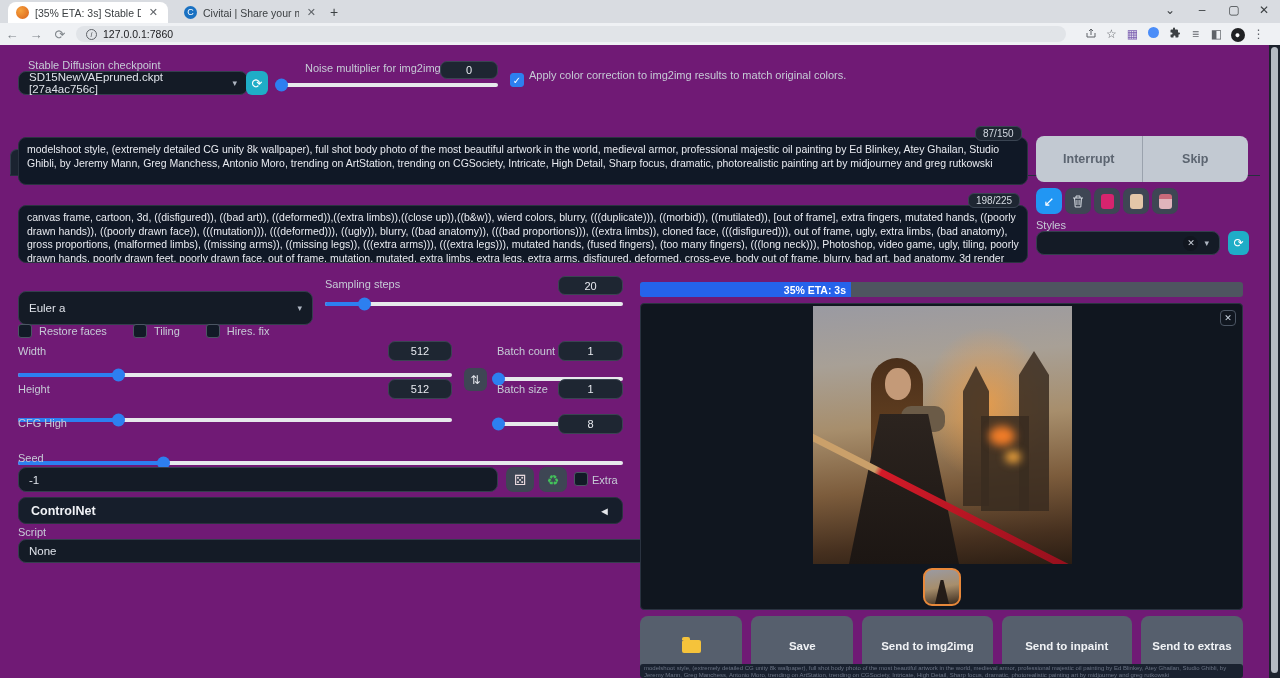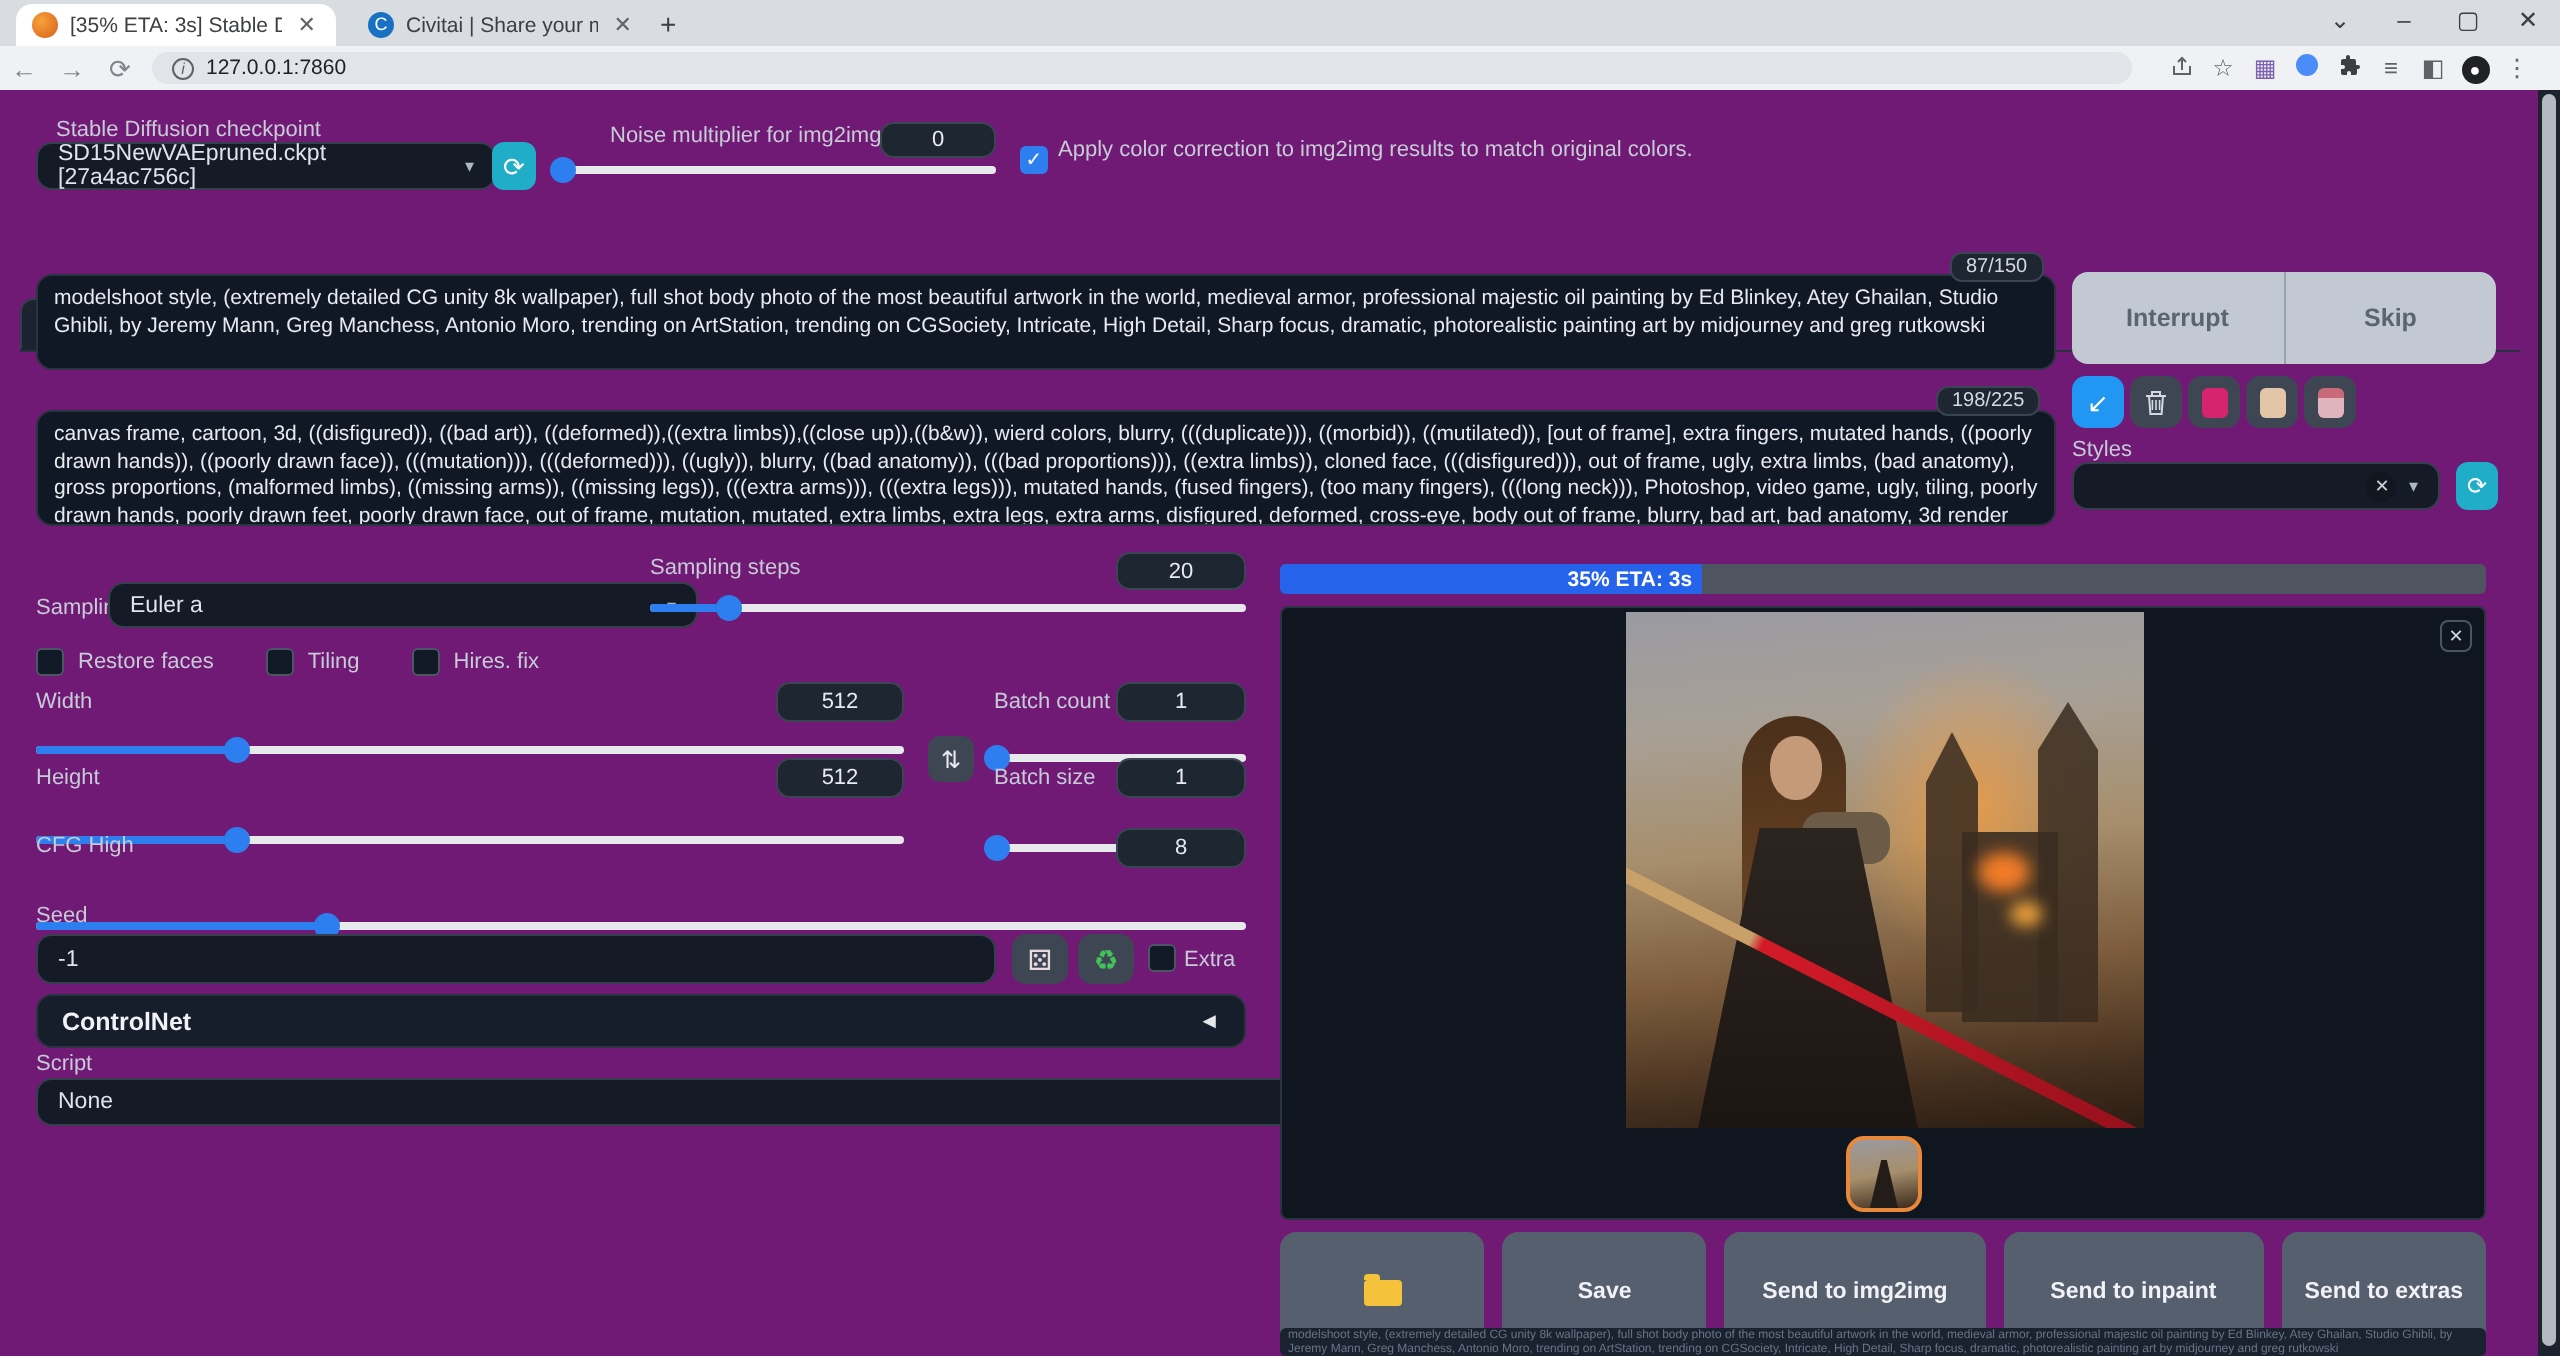--- a/index.html
+++ b/index.html
@@ -159,21 +159,21 @@
     <span class="ntab">Extensions</span>
   </div>
 
   <div class="promptbox" style="left:18px;top:92px;width:1010px;height:48px;">modelshoot style, (extremely detailed CG unity 8k wallpaper), full shot body photo of the most beautiful artwork in the world, medieval armor, professional majestic oil painting by Ed Blinkey, Atey Ghailan, Studio Ghibli, by Jeremy Mann, Greg Manchess, Antonio Moro, trending on ArtStation, trending on CGSociety, Intricate, High Detail, Sharp focus, dramatic, photorealistic painting art by midjourney and greg rutkowski</div>
   <div class="counter" style="left:975px;top:81px;">87/150</div>
 
   <div class="promptbox" style="left:18px;top:160px;width:1010px;height:58px;">canvas frame, cartoon, 3d, ((disfigured)), ((bad art)), ((deformed)),((extra limbs)),((close up)),((b&amp;w)), wierd colors, blurry, (((duplicate))), ((morbid)), ((mutilated)), [out of frame], extra fingers, mutated hands, ((poorly drawn hands)), ((poorly drawn face)), (((mutation))), (((deformed))), ((ugly)), blurry, ((bad anatomy)), (((bad proportions))), ((extra limbs)), cloned face, (((disfigured))), out of frame, ugly, extra limbs, (bad anatomy), gross proportions, (malformed limbs), ((missing arms)), ((missing legs)), (((extra arms))), (((extra legs))), mutated hands, (fused fingers), (too many fingers), (((long neck))), Photoshop, video game, ugly, tiling, poorly drawn hands, poorly drawn feet, poorly drawn face, out of frame, mutation, mutated, extra limbs, extra legs, extra arms, disfigured, deformed, cross-eye, body out of frame, blurry, bad art, bad anatomy, 3d render</div>
   <div class="counter" style="left:968px;top:148px;">198/225</div>
 
   <div class="abs label" style="left:18px;top:233px;margin-top:20px;">Sampling method</div>
-  <div class="abs dd" style="left:18px;top:246px;width:295px;height:23px;margin-left:36px;">
+  <div class="abs dd" style="left:18px;top:246px;width:295px;height:34px;">
     <span>Euler a</span>
     <span class="caret">▾</span>
   </div>
   <div class="abs label" style="left:325px;top:233px;text-align:right;">Sampling steps</div>
   <div class="abs numbox" style="left:558px;top:231px;width:65px;height:19px;">20</div>
   <div class="abs slider" style="left:325px;top:253px;width:298px;">
     <div class="fill" style="width: 13%;">
         <span class="knob"></span>
       </div>
   </div>

